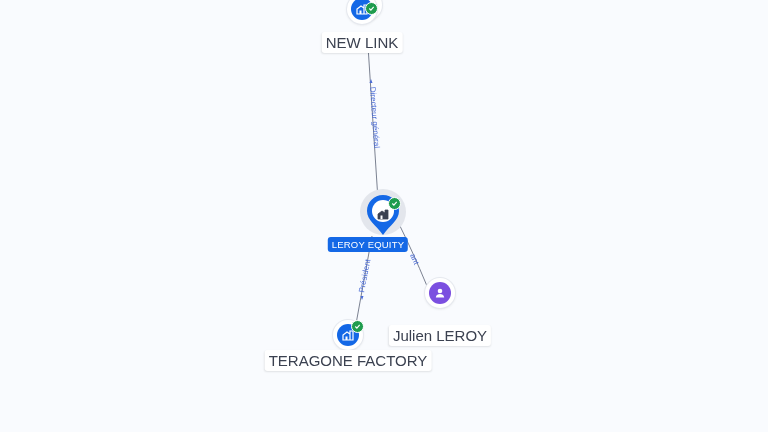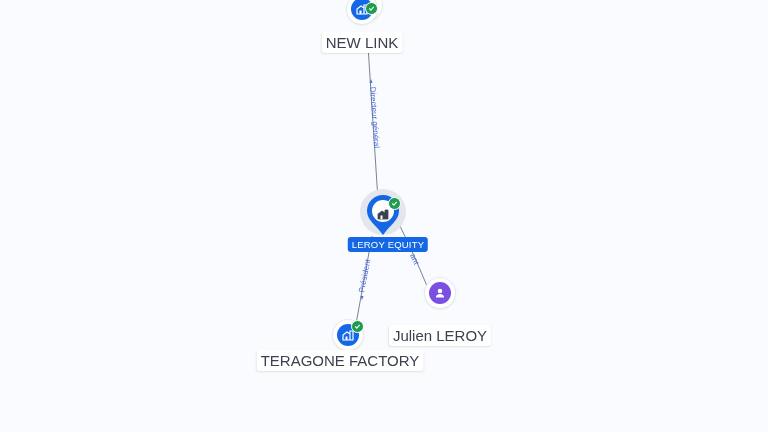--- a/index.html
+++ b/index.html
@@ -123,21 +123,21 @@
       <svg width="12" height="11" viewBox="0 0 12 11">
           <path d="M1 10 V5 L5 2 L8 4 V10 Z M8 4 V1 H11 V10 H8" fill="#3b4150" stroke="#3b4150" stroke-width="0.8"></path>
           <rect x="3.5" y="6.5" width="2" height="3.5" fill="#fff"></rect>
         </svg>
     </div>
     <div class="check" style="left:388px;top:197px;">
       <svg width="7" height="7" viewBox="0 0 8 8">
           <path d="M1.5 4 L3.3 5.8 L6.5 2.2" fill="none" stroke="#fff" stroke-width="1.3"></path>
         </svg>
     </div>
-    <div class="focus-label" style="left:388px;top:237px;">LEROY EQUITY</div>
+    <div class="focus-label" style="left:368px;top:237px;">LEROY EQUITY</div>
   </div>
 
   <div class="node person" style="left:0;top:0;">
     <div class="node-circle" style="left:425px;top:278px;">
       <div class="node-inner">
         <svg width="12" height="12" viewBox="0 0 12 12">
             <circle cx="6" cy="4" r="2.3" fill="#fff"></circle>
             <path d="M1.8 10.5 C2.2 7.8 4 7 6 7 C8 7 9.8 7.8 10.2 10.5 Z" fill="#fff"></path>
           </svg>
       </div>
@@ -152,16 +152,16 @@
             <path d="M1 11 V6 L5 3 L8 5 V11 Z M8 5 V2 H11 V11 H8" fill="none" stroke="#fff" stroke-width="1.2"></path>
             <rect x="3.5" y="7.5" width="2" height="3.5" fill="#fff"></rect>
           </svg>
       </div>
     </div>
     <div class="check" style="left:351px;top:320px;">
       <svg width="7" height="7" viewBox="0 0 8 8">
           <path d="M1.5 4 L3.3 5.8 L6.5 2.2" fill="none" stroke="#fff" stroke-width="1.3"></path>
         </svg>
     </div>
-    <div class="node-label" style="left:340px;top:350px;">TERAGONE FACTORY</div>
+    <div class="node-label" style="left:348px;top:350px;">TERAGONE FACTORY</div>
   </div>
 
 </div>
 
 </body></html>

